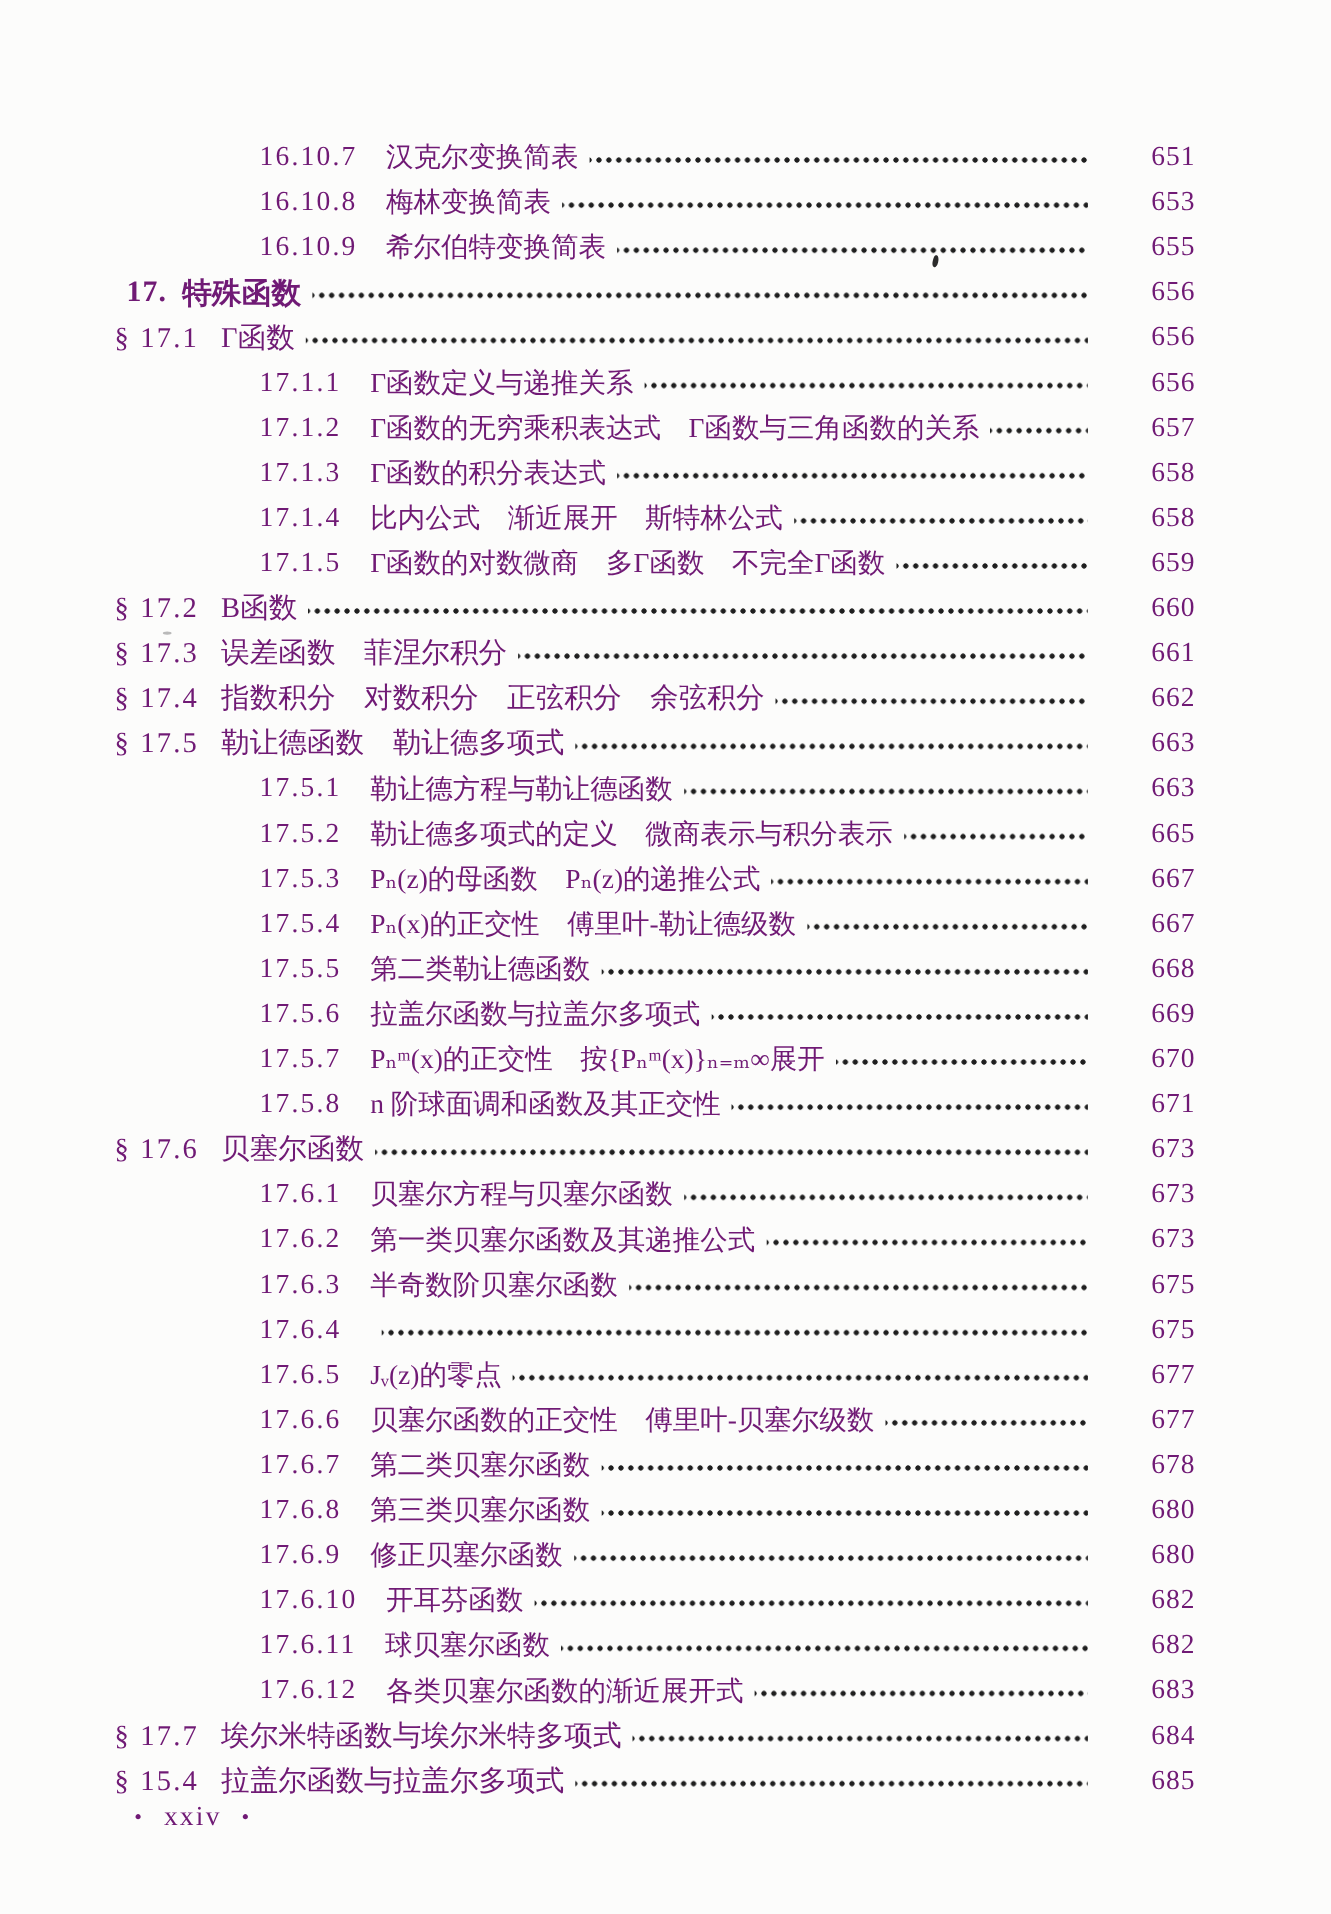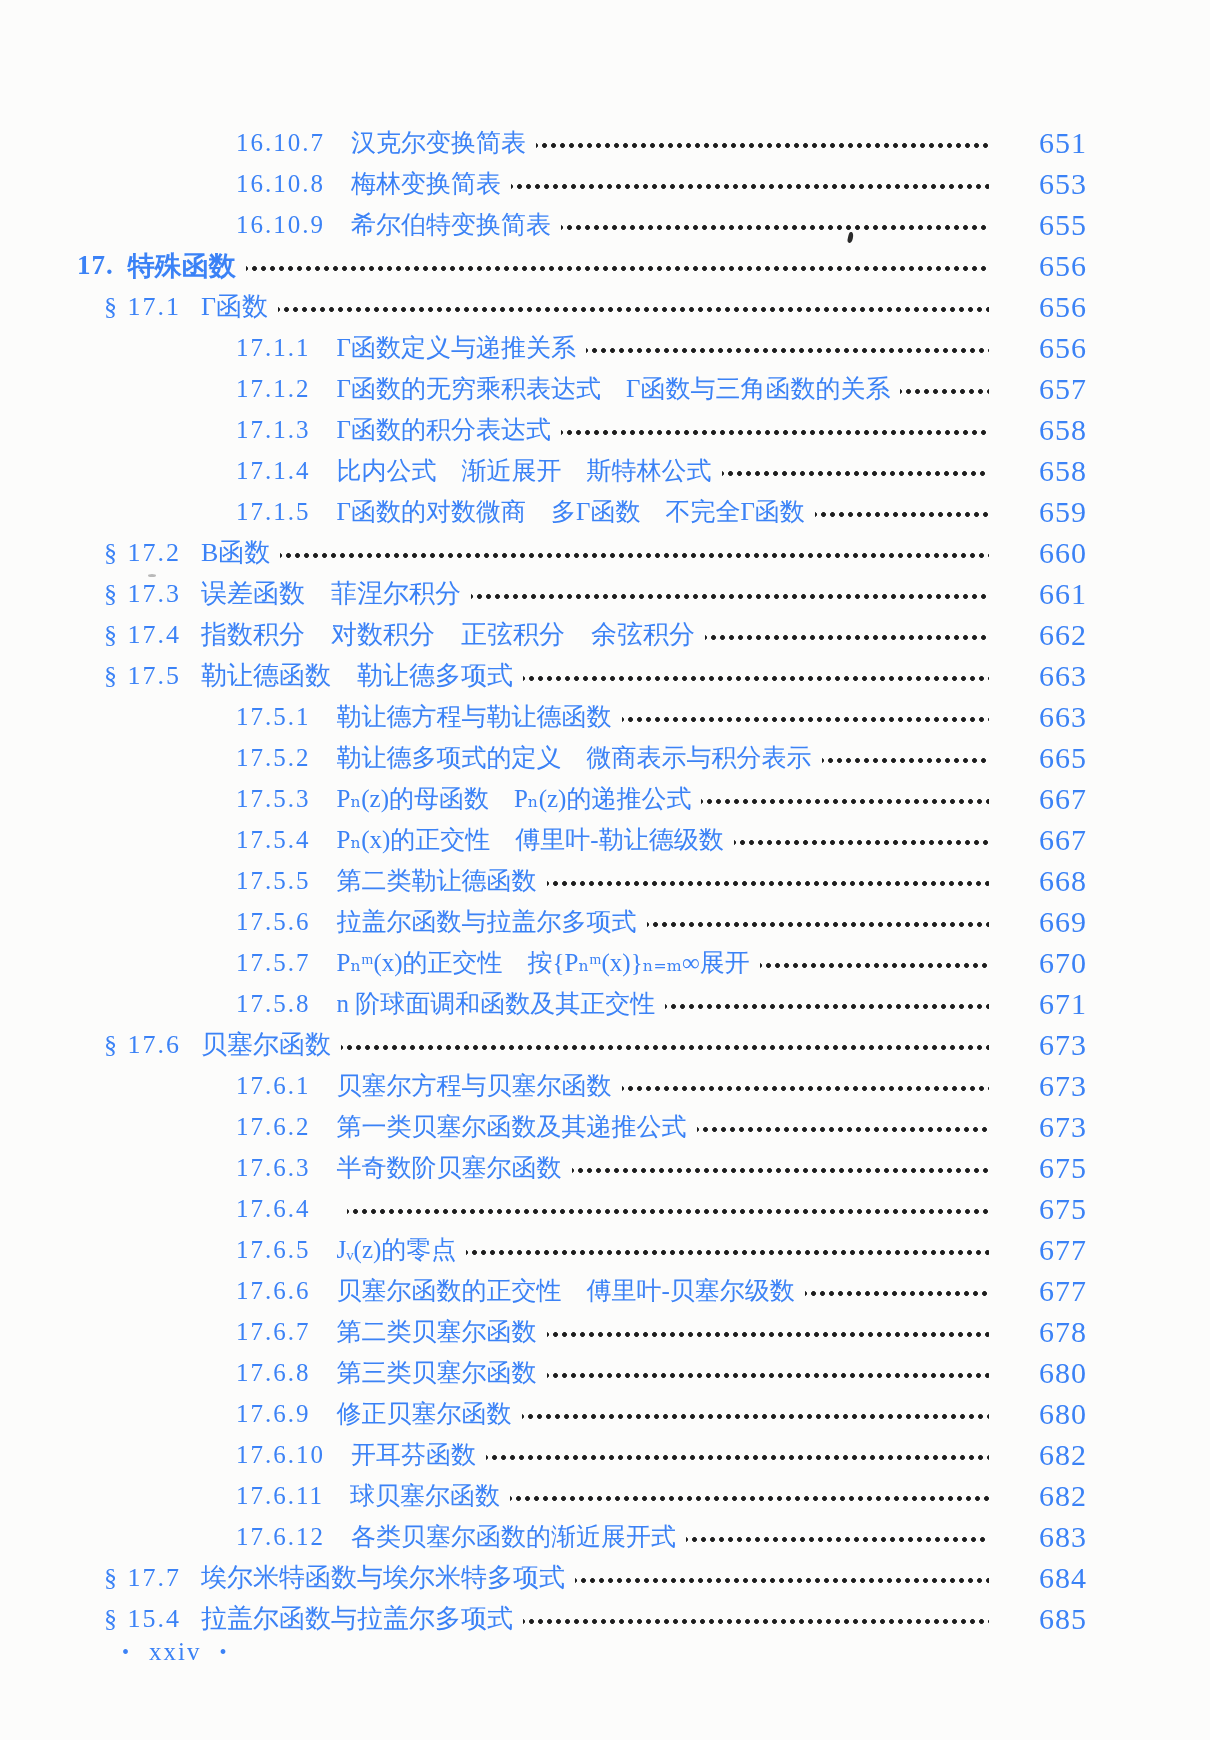--- a/index.html
+++ b/index.html
@@ -6,39 +6,39 @@
     margin: 0;
     padding: 0;
     background: #e8e8e8;
   }
   .page {
     position: relative;
     width: 1210px;
     height: 1740px;
     margin: 0 auto;
     background: #fcfcfb;
-    color: #3b82f6;
+    color: #701a75;
     font-family: "Liberation Serif", "DejaVu Serif", serif;
     overflow: hidden;
   }
   .toc {
     position: absolute;
     top: 122px;
     left: 0;
     right: 0;
   }
   .row {
     display: flex;
     align-items: center;
     height: 41px;
     padding-right: 123px;
     white-space: nowrap;
   }
   .row.l1 {
-    padding-left: 77px;
+    padding-left: 115px;
     font-weight: bold;
     font-size: 27px;
   }
   .row.l2 {
     padding-left: 104px;
     font-size: 26px;
   }
   .row.l3 {
     padding-left: 236px;
     font-size: 25px;
@@ -59,21 +59,21 @@
     background-image: radial-gradient(circle, #1e1e1e 2.1px, rgba(0,0,0,0) 2.7px);
     background-size: 9px 9px;
     background-repeat: repeat-x;
     background-position: 4px 60%;
     min-width: 12px;
   }
   .pagenum {
     min-width: 56px;
     margin-left: 42px;
     text-align: right;
-    font-size: 30px;
+    font-size: 25px;
     font-weight: normal;
     letter-spacing: 1px;
   }
   .l1 .pagenum { font-weight: normal; }
   .footer {
     position: absolute;
     left: 122px;
     top: 1638px;
     display: flex;
     align-items: center;

